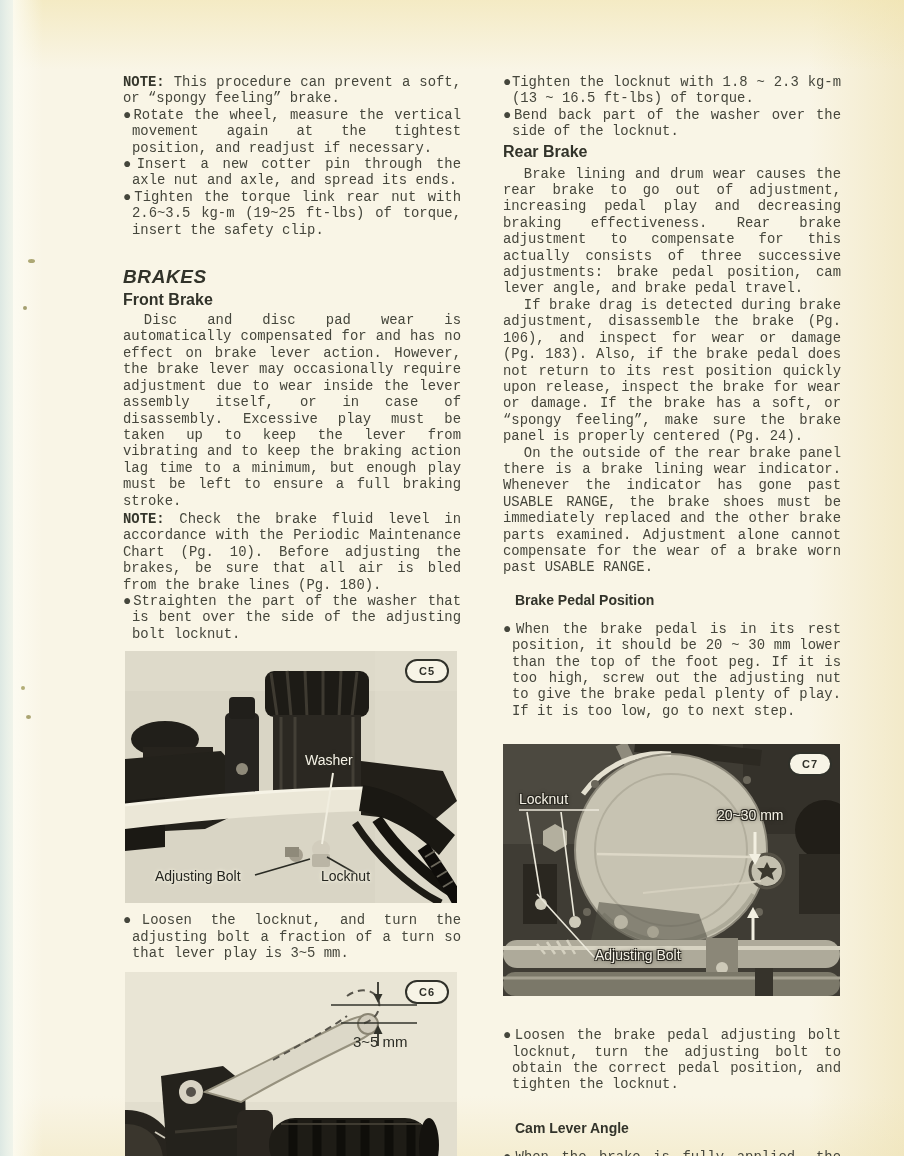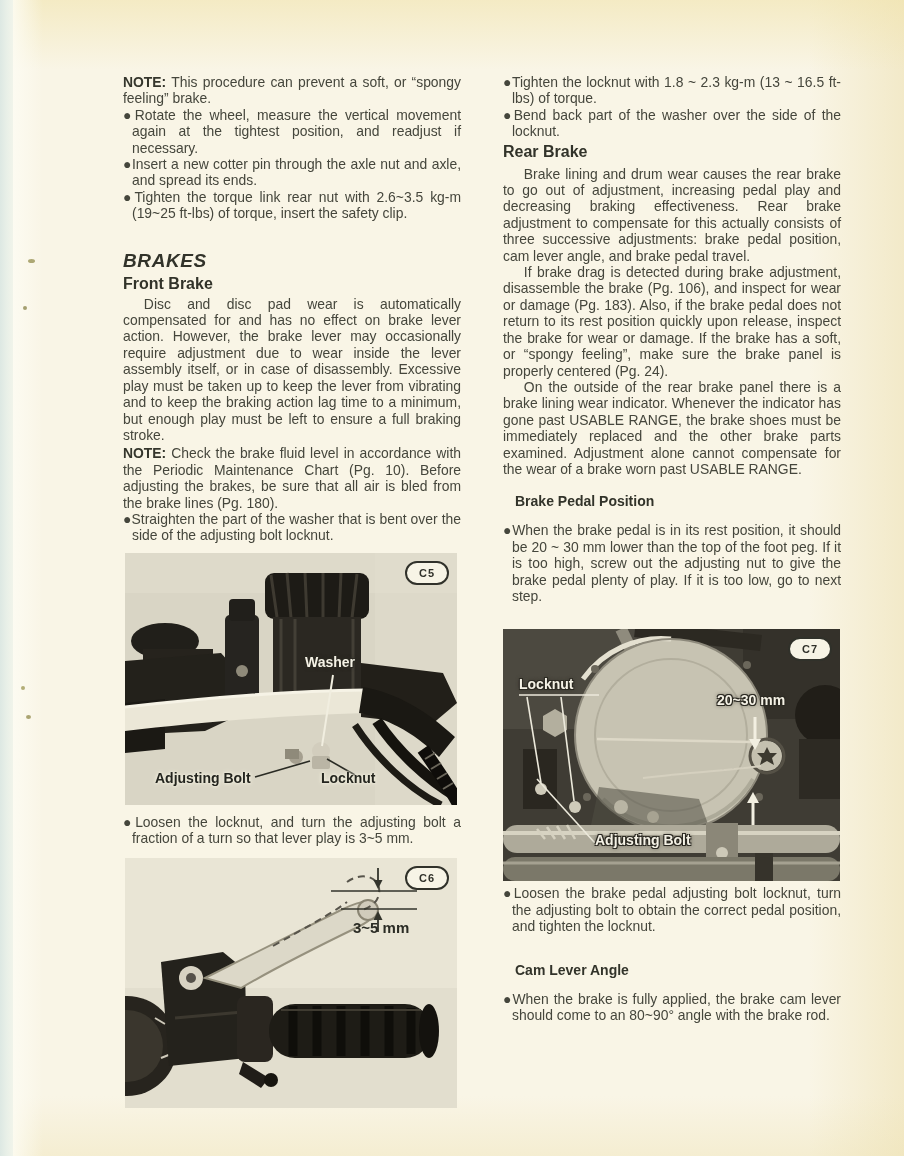--- a/index.html
+++ b/index.html
@@ -24,55 +24,55 @@
 
   .hdr { position:absolute; top:39px; right:46px; font-size:18px; font-weight:bold;
     color:#3e3f33; letter-spacing:.3px; white-space:nowrap; }
   .hdr .pg { margin-left:12px; }
 
   .col { position:absolute; top:74px; width:338px; color:#45463c; font-size:13.9px;
     line-height:16.4px; text-align:justify; }
   .col-left  { left:123px; }
   .col-right { left:503px; }
 
-  .txt { margin:0; }
+  .txt { margin:0;font-family:Liberation Mono, monospace; }
   .bullet { padding-left:9px; text-indent:-9px; }
   .ind { text-indent:1.5em; }
   .b { font-weight:bold; color:#35362c; }
 
   .h-major { margin:28px 0 0 0; font-size:19px; font-weight:bold; color:#32332a; letter-spacing:.6px; line-height:22px;font-style:italic; }
   .h-sub   { margin:2px 0 2px 0; font-size:16px; font-weight:bold; color:#32332a; line-height:20px; }
   .h-minor { margin:12px; font-size:14px; font-weight:bold; color:#32332a; line-height:17px; }
 
   .fig { position:relative; }
   .fig svg { display:block; }
   .fig-c5 { width:332px; height:252px; margin:9px 0 0 2px; }
   .fig-c6 { width:332px; height:250px; margin:11px 0 0 2px; }
   .fig-c7 { width:337px; height:252px; margin:25px 0 0 0; }
 
   .badge { position:absolute; top:8px; right:8px; border:2px solid #30312a; border-radius:13px;
     background:#f7f4e6; color:#30312a; font-weight:bold; font-size:11px; line-height:18px;
     padding:1px 12px; letter-spacing:1px; }
-  .lbl { position:absolute; font-weight:bold; font-size:14px; line-height:15px; white-space:nowrap; }
+  .lbl { position:absolute; font-weight:normal; font-size:14px; line-height:15px; white-space:nowrap; }
   .lbl-dark { color:#24251f; text-shadow:0 0 3px #efecdc, 0 0 3px #efecdc, 0 0 5px #efecdc; }
   .lbl-light { color:#f5f2e6;
     text-shadow:-1px -1px 0 #2b2922, 1px -1px 0 #2b2922, -1px 1px 0 #2b2922, 1px 1px 0 #2b2922, 0 0 4px #2b2922; }
 
   .sp-c5-washer { left:180px; top:102px; }
   .sp-c5-adj    { left:30px;  top:218px; }
   .sp-c5-lock   { left:196px; top:218px; }
   .sp-c6-dim    { left:228px; top:62px; font-size:15px; color:#2b2c25; }
   .sp-c7-lock   { left:16px;  top:48px; }
   .sp-c7-dim    { left:214px; top:64px; }
   .sp-c7-adj    { left:92px;  top:204px; }
 
   .gap-rear   { }
   .gap-para   { margin-top:4px; }
   .gap-pedal  { margin-top:16px; }
-  .gap-after-fig { margin-top:4px; }
+  .gap-after-fig { margin-top:31px; }
   .gap-cam    { margin-top:27px; }
   .gap-note2  { margin-top:2px; }
   .gap-loosen { margin-top:9px; }
 </style>
 </head>
 <body>
 
 <div class="sheet">
   <div class="left-strip"></div>
   <div class="edge-band"></div>

